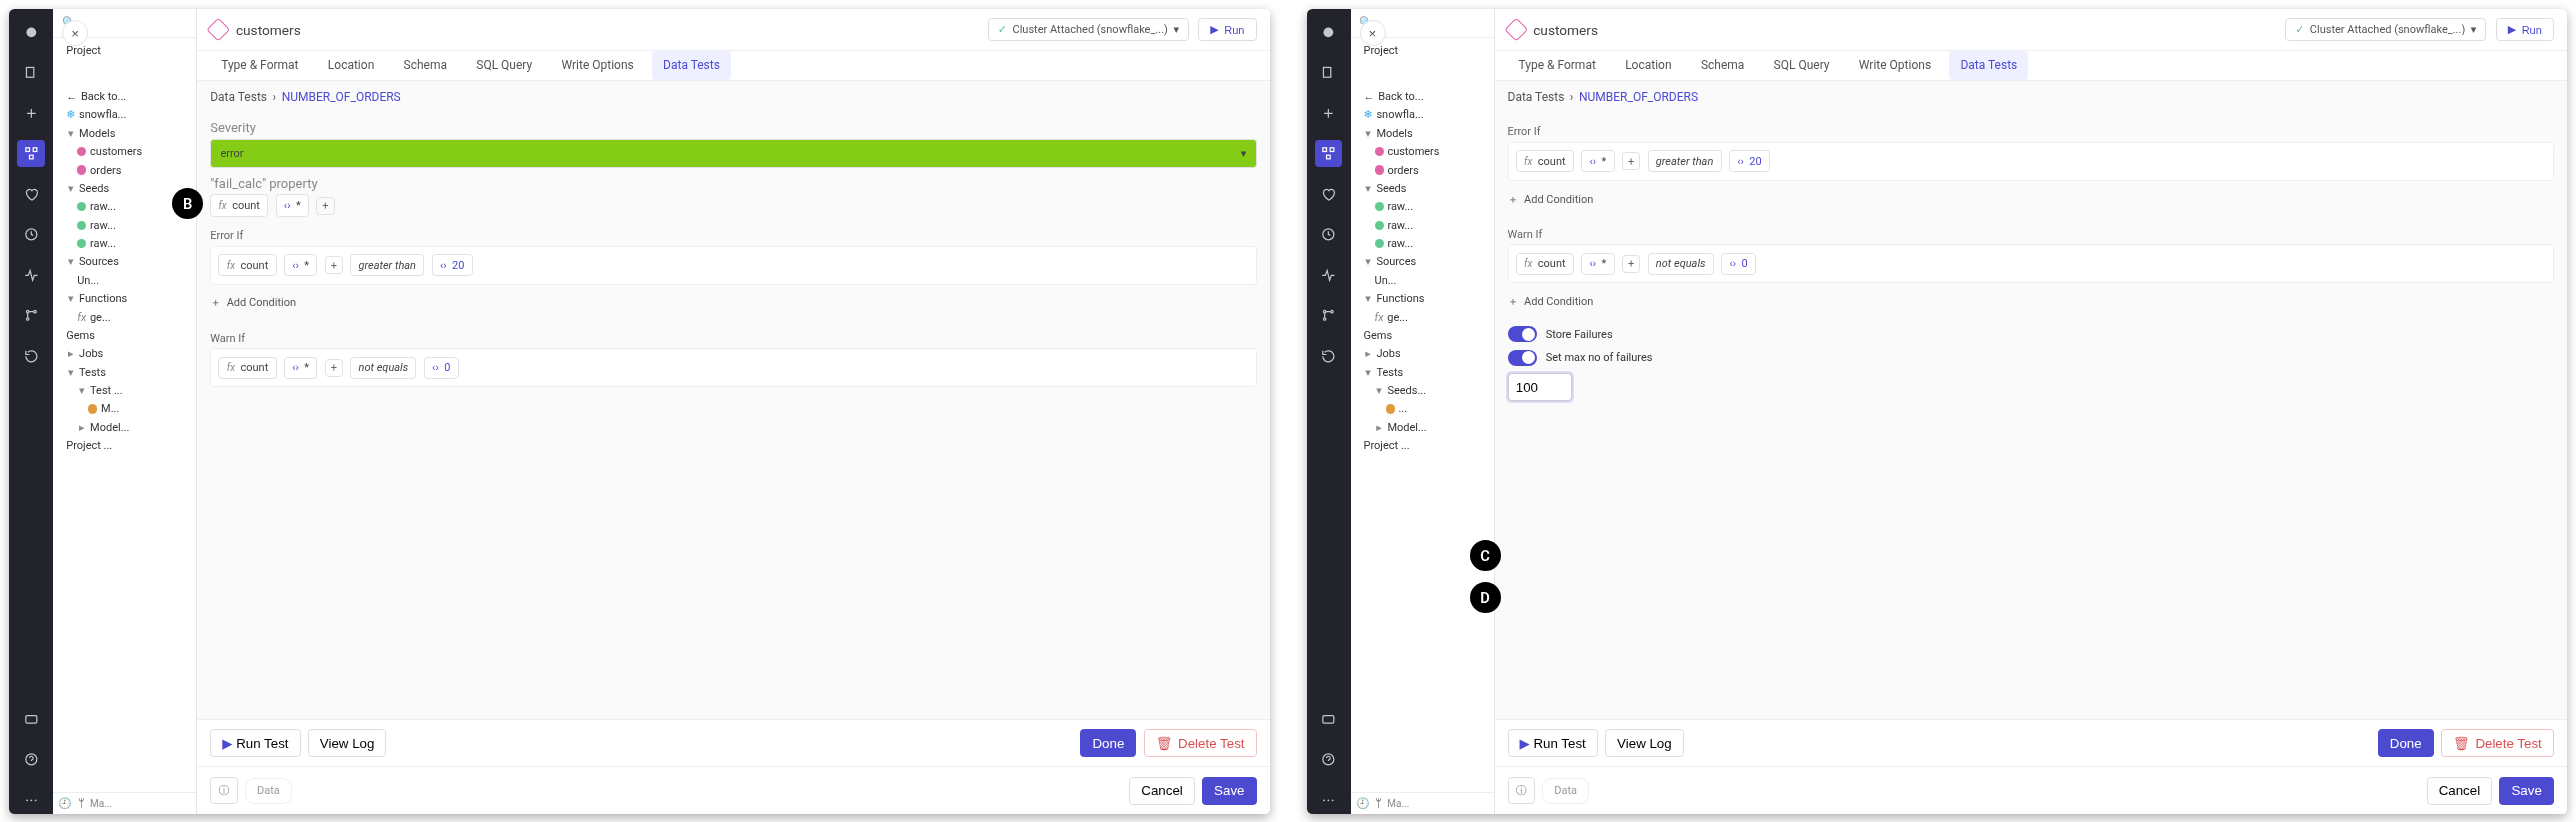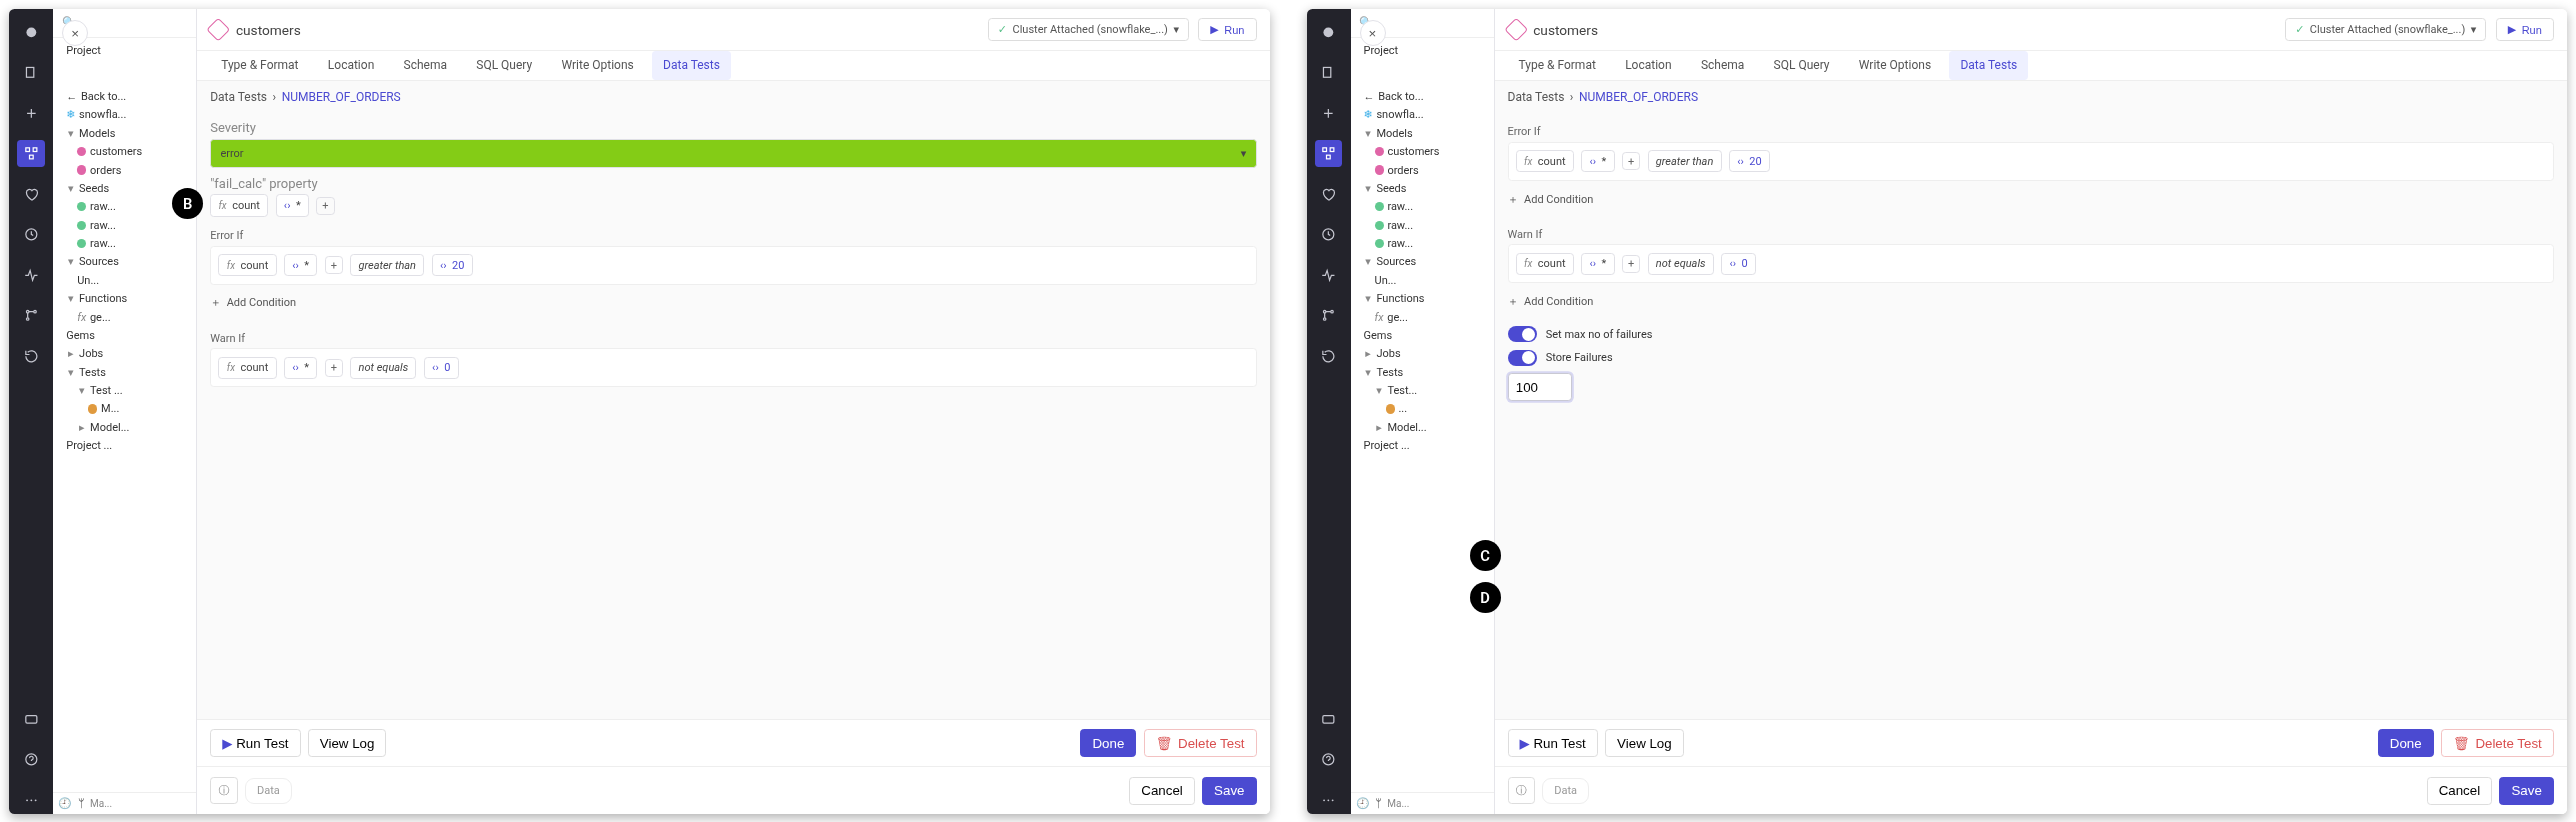--- a/index.html
+++ b/index.html
@@ -629,21 +629,21 @@
       <div class="tree-item depth1">
           <span class="caret">▸</span>
           <span class="tree-label">Jobs</span>
         </div>
       <div class="tree-item depth1">
           <span class="caret">▾</span>
           <span class="tree-label">Tests</span>
         </div>
       <div class="tree-item depth2">
           <span class="caret">▾</span>
-          <span class="tree-label">Test...</span>
+          <span class="tree-label">Seeds...</span>
         </div>
       <div class="tree-item depth3">
           <span class="dot" style="background:#e09a3e"></span>
           <span class="tree-label">...</span>
         </div>
       <div class="tree-item depth2">
           <span class="caret">▸</span>
           <span class="tree-label">Model...</span>
         </div>
       <div class="tree-item depth1">
@@ -738,27 +738,27 @@
         <div class="add-cond">
             <span>＋</span>
             <span>Add Condition</span>
           </div>
       </div>
 
       <div class="switch-row">
         <div class="switch">
             <div class="knob"></div>
           </div>
-        <span>Set max no of failures</span>
+        <span>Store Failures</span>
       </div>
       <div class="switch-row">
         <div class="switch">
             <div class="knob"></div>
           </div>
-        <span>Store Failures</span>
+        <span>Set max no of failures</span>
       </div>
       <input class="num-input" value="100" style="">
     </div>
 
     <div class="lower-bar">
       <button class="btn"><span style="color:#4b4ad1;">▶ </span><span>Run Test</span></button>
       <button class="btn">View Log</button>
       <div class="spacer"></div>
       <button class="btn primary">Done</button>
       <button class="btn danger">

